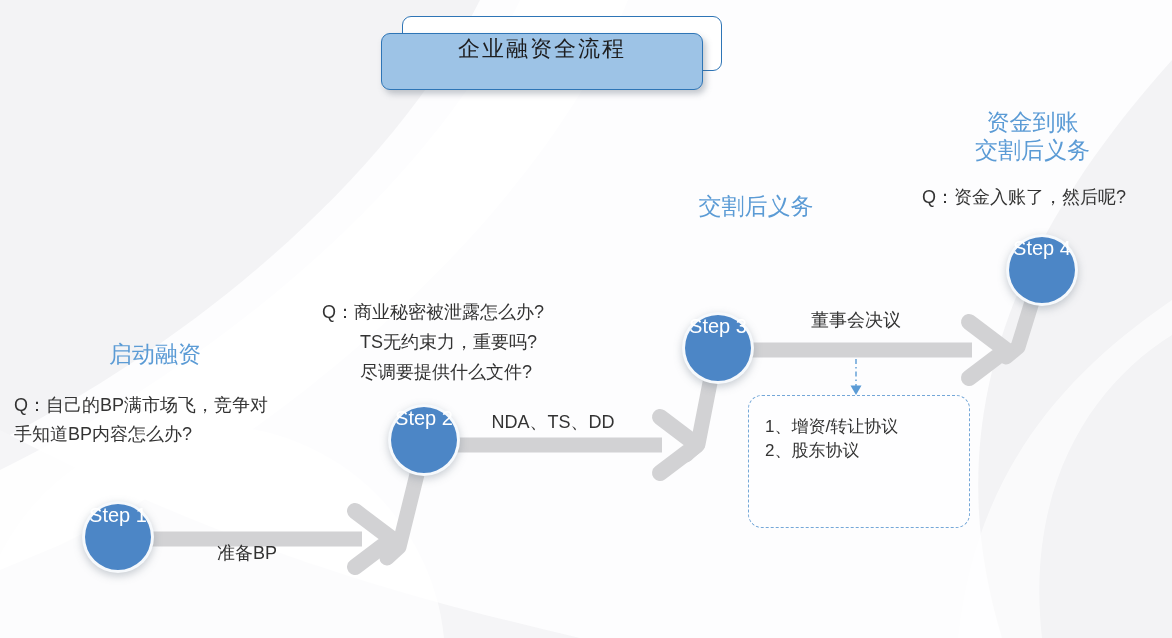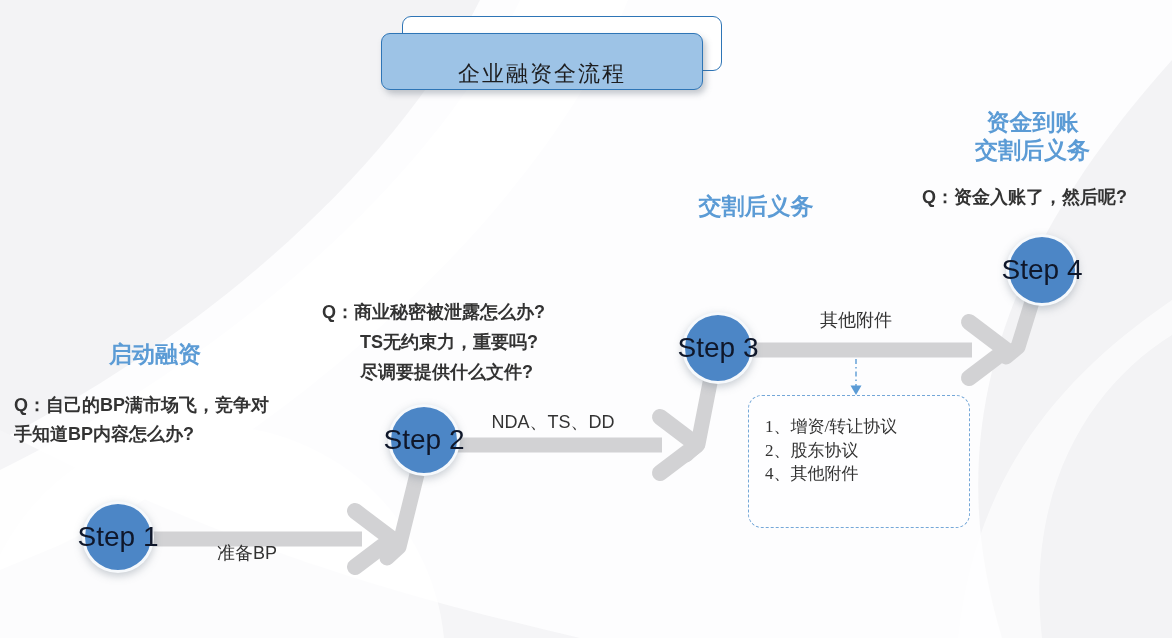--- a/index.html
+++ b/index.html
@@ -15,51 +15,51 @@
   .title-back {
     position:absolute; z-index:2; left:402px; top:16px; width:320px; height:55px;
     background:#ffffff; border:1.5px solid var(--title-border,#2e75b6); border-radius:9px;
     box-sizing:border-box;
   }
   .title-box {
     position:absolute; z-index:3; left:381px; top:33px; width:322px; height:57px;
     background:var(--title-fill,#9dc3e6); border:1.5px solid var(--title-border,#2e75b6);
     border-radius:9px; box-sizing:border-box;
     box-shadow:3px 4px 6px rgba(90,100,115,.35);
-    display:flex; align-items:flex-end; justify-content:center;
+    display:flex; align-items:flex-start; justify-content:center;
     font-size:22px; color:#1d1d1f; letter-spacing:2px;
   }
 
   
   .heading {
     position:absolute; z-index:2; color:var(--heading,#5b9bd5);
-    font-weight:bold; font-size:23px; line-height:28px;
+    font-weight:normal; font-size:23px; line-height:28px;
     text-align:center; white-space:pre-line;
   }
   .h1 { left:30px;  top:340px; width:250px; }
   .h2 { left:331px; top:256px; width:200px; }
   .h3 { left:656px; top:192px; width:200px; }
   .h4 { left:930px; top:108px; width:205px; }
 
   
-  .q { position:absolute; z-index:2; color:var(--text,#333333); font-size:18px;font-weight:bold; }
+  .q { position:absolute; z-index:2; color:var(--text,#333333); font-size:18px; }
   .qline { white-space:nowrap; }
   .q1 { left:14px;  top:391px; } .q1 .qline { line-height:29px; }
   .q2 { left:322px; top:297px; } .q2 .qline { line-height:30px; }
   .q2 .indent { padding-left:38px; }
   .q3 { left:665px; top:237px; }
   .q4 { left:922px; top:185px; }
 
   
   .circle {
     position:absolute; z-index:2; width:66px; height:66px; border-radius:50%;
     background:var(--circle-fill,#4c86c6); border:3px solid rgba(255,255,255,.95);
     box-shadow:0 3px 9px rgba(100,115,130,.35);
-    display:flex; align-items:center; justify-content:center;
-    color:#0f172a; font-size:28px; white-space:nowrap;
+    display:flex; justify-content:center;
+    color:#ffffff; font-size:20px; white-space:nowrap;
   }
   .c1 { left:82px;   top:501px; }
   .c2 { left:388px;  top:404px; }
   .c3 { left:682px;  top:312px; }
   .c4 { left:1006px; top:234px; }
 
   
   .alabel {
     position:absolute; z-index:2; color:var(--text,#333333);
     font-size:18px; text-align:center; white-space:nowrap;
@@ -67,21 +67,20 @@
   .t1 { left:187px; top:497px; width:120px;margin-top:44px; }
   .t2 { left:473px; top:398px; width:160px;margin-top:12px; }
   .t3 { left:796px; top:308px; width:120px; }
 
   
   .attach-box {
     position:absolute; z-index:2; left:748px; top:395px; width:222px; height:133px;
     border:1.3px dashed var(--dashed-border,#74a7d8); border-radius:14px;
     background:rgba(255,255,255,.55); box-sizing:border-box;
     padding:19px 8px 0 16px;
-    font-family:Liberation Serif, serif;
   }
   .attach-item {
     font-size:17px; line-height:23.5px; color:var(--text,#333333); white-space:nowrap;
   }
 
   
   .leg   { fill:none; stroke:var(--arrow,#d2d2d4); stroke-width:15; stroke-linecap:round; stroke-linejoin:round; }
   .shaft { stroke:var(--arrow,#d2d2d4); stroke-width:15; }
   .chev  { fill:none; stroke:var(--arrow,#d2d2d4); stroke-width:16; stroke-linecap:round; stroke-linejoin:round; }
   .dashline { stroke:var(--accent,#5b9bd5); stroke-width:1.4; stroke-dasharray:5 3 1.5 3; fill:none; }
@@ -141,30 +140,29 @@
   </div>
   <div class="circle c2">
     <span>Step 2</span>
   </div>
   <div class="alabel t2">NDA、TS、DD</div>
 
   <div class="heading h3">交割后义务</div>
   <div class="circle c3">
     <span>Step 3</span>
   </div>
-  <div class="alabel t3">其他附件</div>
+  <div class="alabel t3">董事会决议</div>
 
   <div class="heading h4">资金到账
 交割后义务</div>
   <div class="q q4">
     <div class="qline">Q：资金入账了，然后呢?</div>
   </div>
   <div class="circle c4">
     <span>Step 4</span>
   </div>
 
   <div class="attach-box">
     <div class="attach-item">1、增资/转让协议</div>
     <div class="attach-item">2、股东协议</div>
-    <div class="attach-item">4、其他附件</div>
   </div>
 
 </div>
 
 </body></html>

